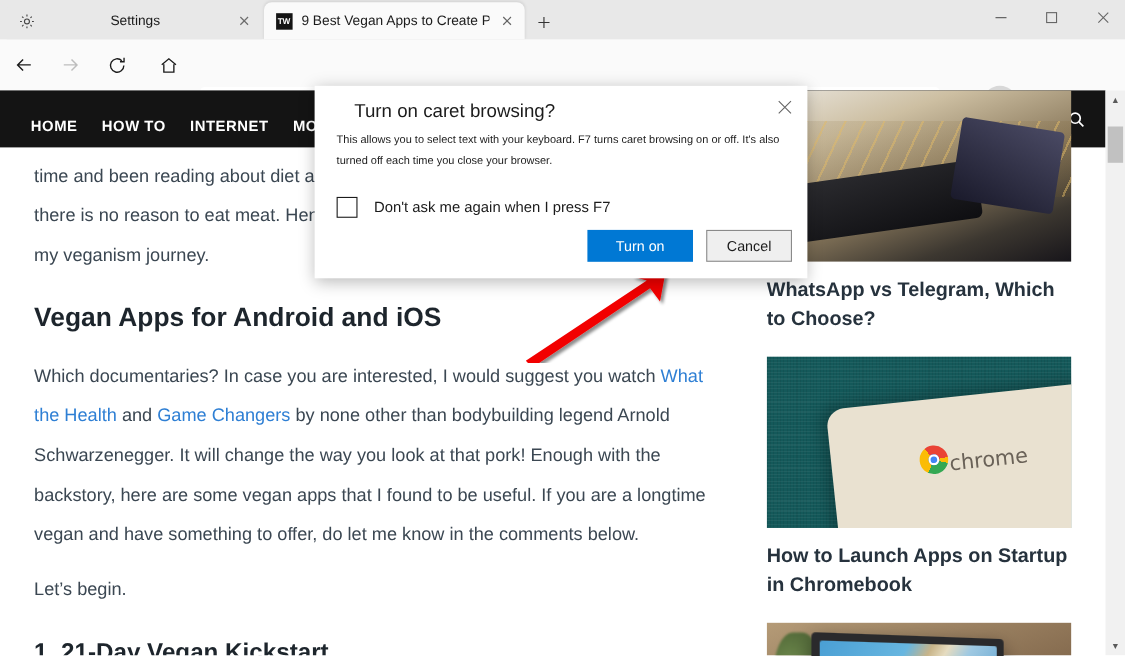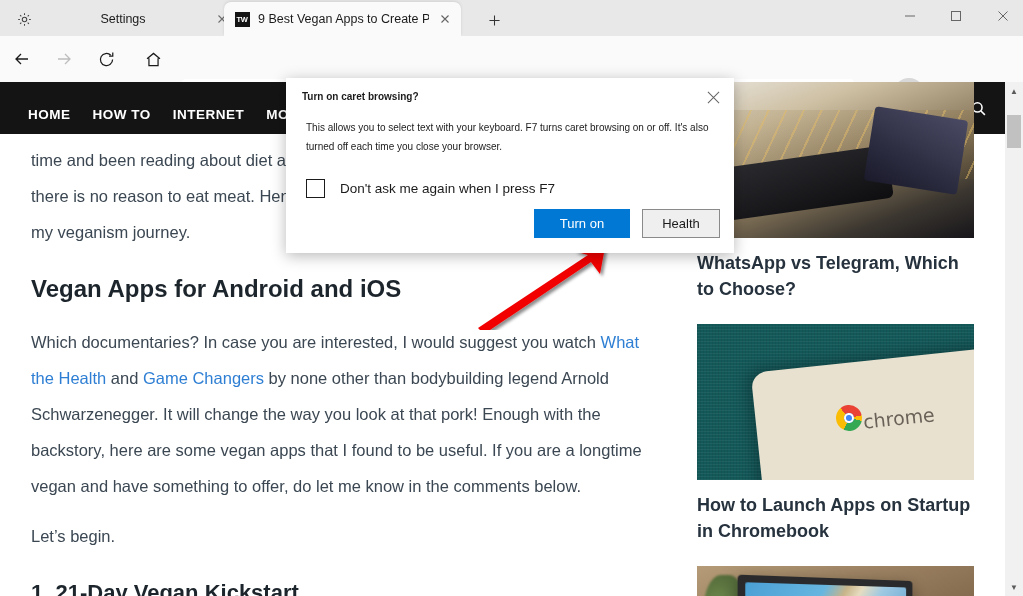--- a/index.html
+++ b/index.html
@@ -15,21 +15,21 @@
   .titlebar {
     position:absolute; left:0; top:0; width:1023px; height:36px;
     background:#e8e8e8;
   }
   .tab {
     position:absolute; top:2px; height:34px;
     display:flex; align-items:center; gap:8px;
     padding:0 8px 0 10px; border-radius:7px 7px 0 0;text-align:center;
   }
   .tab.inactive { left:6px; width:232px; background:#e8e8e8; }
-  .tab.active   { left:224px; width:237px; background:#fafafa;
+  .tab.active   { left:240px; width:237px; background:#fafafa;
                   box-shadow:0 -1px 3px rgba(0,0,0,.10); }
   .tab-fav { width:16px; height:16px; flex:none; display:flex; align-items:center; justify-content:center; }
   .tab-fav.gear svg { width:15px; height:15px; }
   .fav-tw {
     width:15px;height:15px;background:#141414;color:#fff;
     font-size:7.5px;font-weight:bold;letter-spacing:-.3px;
     display:flex;align-items:center;justify-content:center;
     font-family:"Liberation Sans",sans-serif;
   }
   .tab-title {
@@ -144,21 +144,21 @@
 
   
   #red-arrow{position:absolute;left:470px;top:238px;width:160px;height:92px;pointer-events:none;}
 
   
   .dialog{
     position:absolute;left:286px;top:78px;width:448px;height:175px;
     background:#fff;box-shadow:0 3px 14px rgba(0,0,0,.28);
   }
   .dlg-close{position:absolute;right:8px;top:6px;width:26px;height:26px;display:flex;align-items:center;justify-content:center;}
-  .dlg-title{position:absolute;left:16px;top:13px;font-size:10px;font-weight:bold;color:#1b1b1b;}
+  .dlg-title{position:absolute;left:36px;top:13px;font-size:17px;font-weight:normal;color:#1b1b1b;}
   .dlg-body{position:absolute;left:20px;top:40px;width:412px;font-size:10px;line-height:19px;color:#1b1b1b;}
   .dlg-check{position:absolute;left:20px;top:101px;display:flex;align-items:center;gap:15px;}
   .cbox{width:19px;height:19px;border:1.6px solid #1b1b1b;background:#fff;}
   .cbox-lbl{font-size:13.5px;color:#1b1b1b;}
   .dlg-btns{position:absolute;right:14px;top:131px;display:flex;gap:12px;}
   .btn-primary{width:96px;height:29px;background:#0078d4;color:#fff;border:none;
     font-size:13px;font-weight:normal;font-family:"Liberation Sans",sans-serif;cursor:pointer;}
   .btn-default{width:78px;height:29px;background:#efefef;color:#1b1b1b;border:1.4px solid #8a8a8a;
     font-size:13px;font-family:"Liberation Sans",sans-serif;cursor:pointer;}
 </style>
@@ -416,17 +416,17 @@
         </svg>
     </div>
     <div class="dlg-title">Turn on caret browsing?</div>
     <div class="dlg-body">This allows you to select text with your keyboard. F7 turns caret browsing on or off. It's also turned off each time you close your browser.</div>
     <div class="dlg-check">
       <span class="cbox"></span>
       <span class="cbox-lbl">Don't ask me again when I press F7</span>
     </div>
     <div class="dlg-btns">
       <button class="btn-primary">Turn on</button>
-      <button class="btn-default">Health</button>
+      <button class="btn-default">Cancel</button>
     </div>
   </div>
 
 </div>
 
 </body></html>

